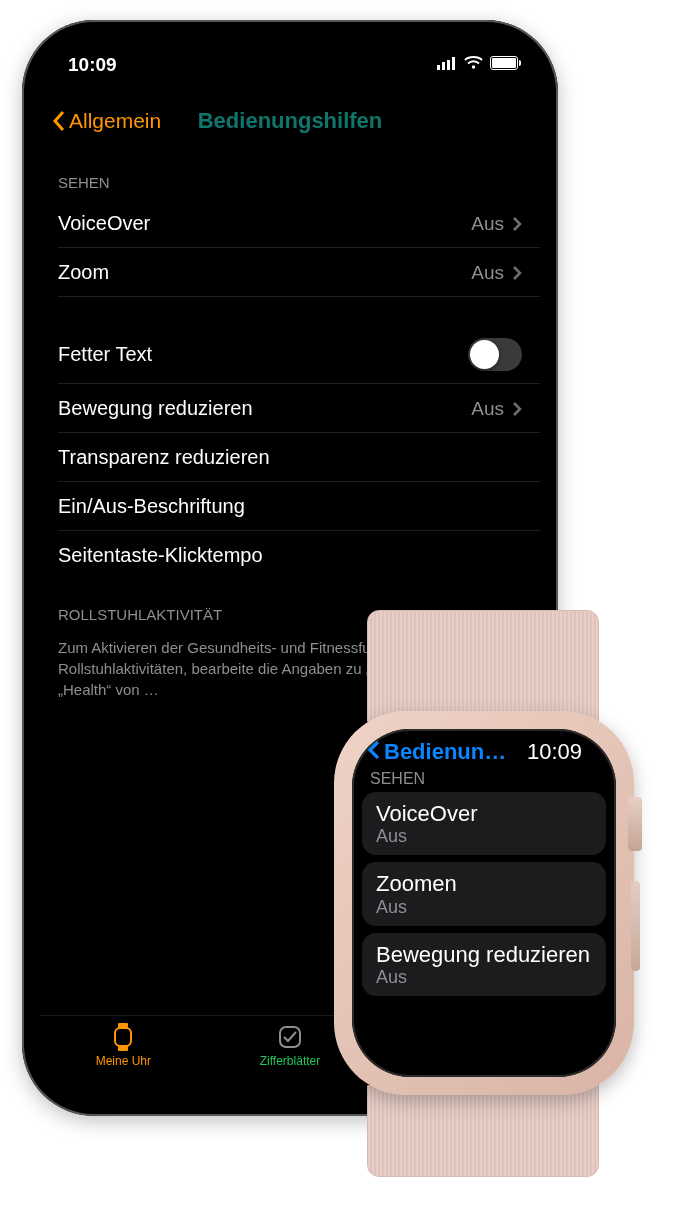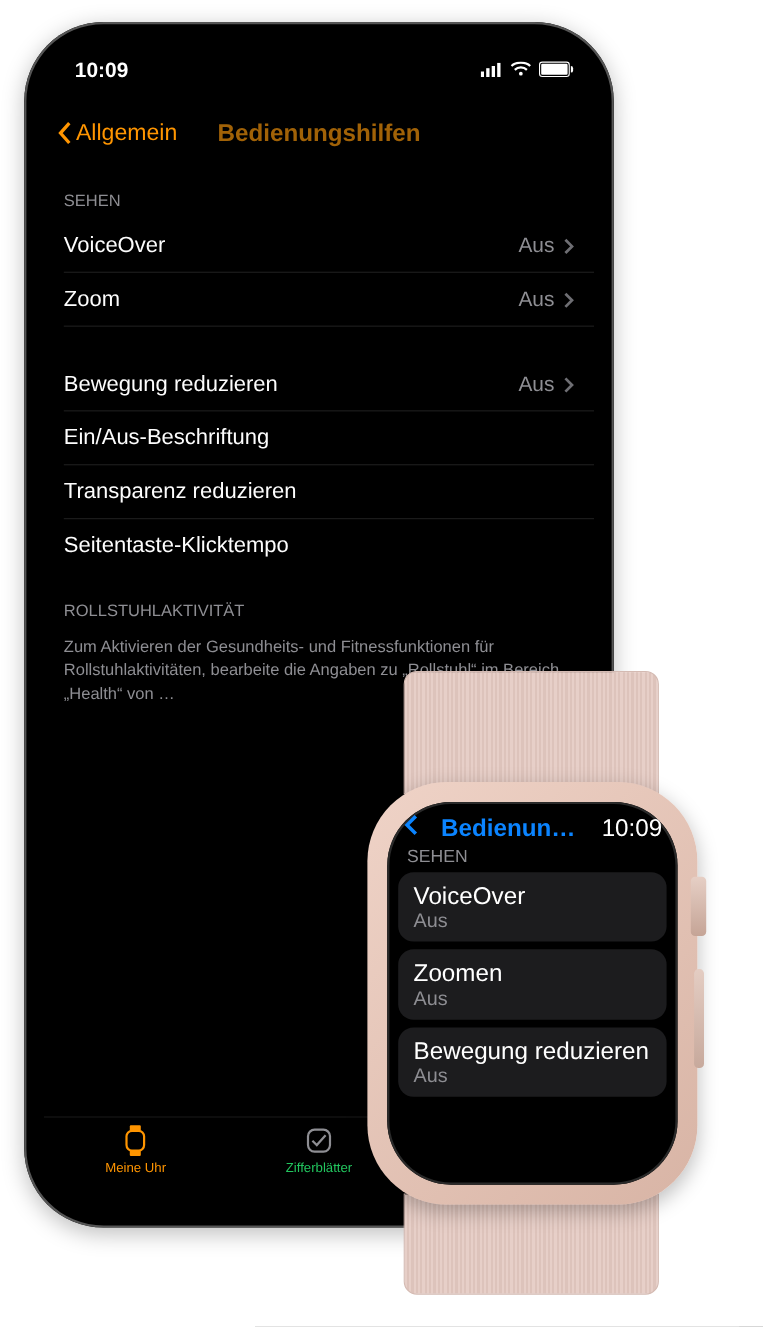--- a/index.html
+++ b/index.html
@@ -26,21 +26,21 @@
   .sb-icons{position:absolute;right:22px;top:18px;display:flex;gap:7px;align-items:center;}
   .sig svg,.wifi svg{display:block}
   .batt{width:28px;height:14px;border:1.5px solid #fff;border-radius:3px;padding:1px;box-sizing:border-box;position:relative;}
   .batt:after{content:"";position:absolute;right:-4px;top:3px;width:2.5px;height:6px;background:#fff;border-radius:0 2px 2px 0;}
   .batt i{display:block;width:100%;height:100%;background:#fff;border-radius:1px;}
 
   
   .navbar{height:54px;display:flex;align-items:center;padding:0 4px;position:relative;}
   .back{display:flex;align-items:center;color:#ff9500;font-size:21px;gap:3px;padding-left:8px;}
   .back svg{fill:none;stroke:#ff9500;stroke-width:3;}
-  .title{position:absolute;left:50%;transform:translateX(-50%);color:#a16207;font-size:22px;font-weight:600;}
+  .title{position:absolute;left:50%;transform:translateX(-50%);color:#0f766e;font-size:22px;font-weight:600;}
 
   .content{height:calc(100% - 56px - 54px - 76px);overflow:hidden;color:#fff;}
   .seg-header{color:#8e8e93;font-size:15px;text-transform:uppercase;padding:26px 18px 8px;}
   .seg{background:#000;}
   .row{display:flex;align-items:center;padding:13px 18px 13px 18px;font-size:20px;color:#fdfdfd;position:relative;}
   .row.div:after{content:"";position:absolute;left:18px;right:0;bottom:0;height:1px;background:rgba(255,255,255,.12);}
   .row .spacer{flex:1;}
   .row .val{color:#8e8e93;font-size:19px;margin-right:8px;}
   .chev{width:10px;height:16px;}
   .chev svg{display:block;stroke:#6e6e73;stroke-width:2.5;fill:none;}
@@ -66,21 +66,21 @@
   .band.bottom{top:470px;border-radius:0 0 12px 12px;height:90px;}
   .case{position:absolute;left:22px;top:96px;width:300px;height:384px;border-radius:72px;
     background:linear-gradient(135deg,#efd3c7,#d8b4a5);box-shadow:0 6px 18px rgba(0,0,0,.25);}
   .crown{position:absolute;right:-8px;top:86px;width:14px;height:54px;border-radius:4px;
     background:linear-gradient(#e6cfc5,#c5a496);}
   .side-btn{position:absolute;right:-6px;top:170px;width:9px;height:90px;border-radius:4px;
     background:linear-gradient(#e4cdc3,#c7a99c);}
   .wscreen{position:absolute;left:18px;top:18px;right:18px;bottom:18px;border-radius:58px;background:#000;overflow:hidden;
     box-shadow:0 0 0 2px #2a2a2a inset;}
 
-  .w-nav{display:flex;align-items:flex-end;padding:10px 14px 2px;gap:20px;}
+  .w-nav{display:flex;align-items:flex-end;padding:10px 14px 2px;gap:3px;}
   .w-back svg{stroke:#0b84ff;stroke-width:3.2;fill:none;}
   .w-title{color:#0b84ff;font-size:22px;font-weight:600;flex:1;white-space:nowrap;overflow:hidden;text-overflow:ellipsis;max-width:140px;}
   .w-time{color:#fff;font-size:22px;font-weight:400;}
   .w-sec{color:#8e8e93;font-size:16px;padding:3px 18px 4px;text-transform:uppercase;}
   .w-row{margin:0 10px 7px;padding:9px 14px 8px;background:#1c1c1e;border-radius:14px;}
   .w-row .lbl{color:#fff;font-size:22px;line-height:1.15;}
   .w-row .sub{color:#8e8e93;font-size:18px;margin-top:0px;}
 </style>
 </head>
 <body>
@@ -149,39 +149,46 @@
                   <polyline points="2,2 8,8 2,14"></polyline>
                 </svg>
               </span>
           </div>
 
         </div>
 
         <div class="gap"></div>
 
         <div class="seg">
+          <div class="row div">
+            <span>Fetter Text</span>
+            <span class="spacer"></span>
+            <span class="toggle">
+                <span class="knob"></span>
+              </span>
+          </div>
 
           <div class="row div">
             <span>Bewegung reduzieren</span>
             <span class="spacer"></span>
             <span class="val">Aus</span>
             <span class="chev">
                 <svg width="10" height="16">
                   <polyline points="2,2 8,8 2,14"></polyline>
                 </svg>
               </span>
           </div>
 
           <div class="row div">
+            <span>Transparenz reduzieren</span>
+            <span class="spacer"></span>
+          </div>
+
+          <div class="row div">
             <span>Ein/Aus-Beschriftung</span>
-            <span class="spacer"></span>
-          </div>
-
-          <div class="row div">
-            <span>Transparenz reduzieren</span>
             <span class="spacer"></span>
           </div>
 
           <div class="row">
             <span>Seitentaste-Klicktempo</span>
             <span class="spacer"></span>
           </div>
         </div>
 
         <div class="seg-header">ROLLSTUHLAKTIVITÄT</div>

